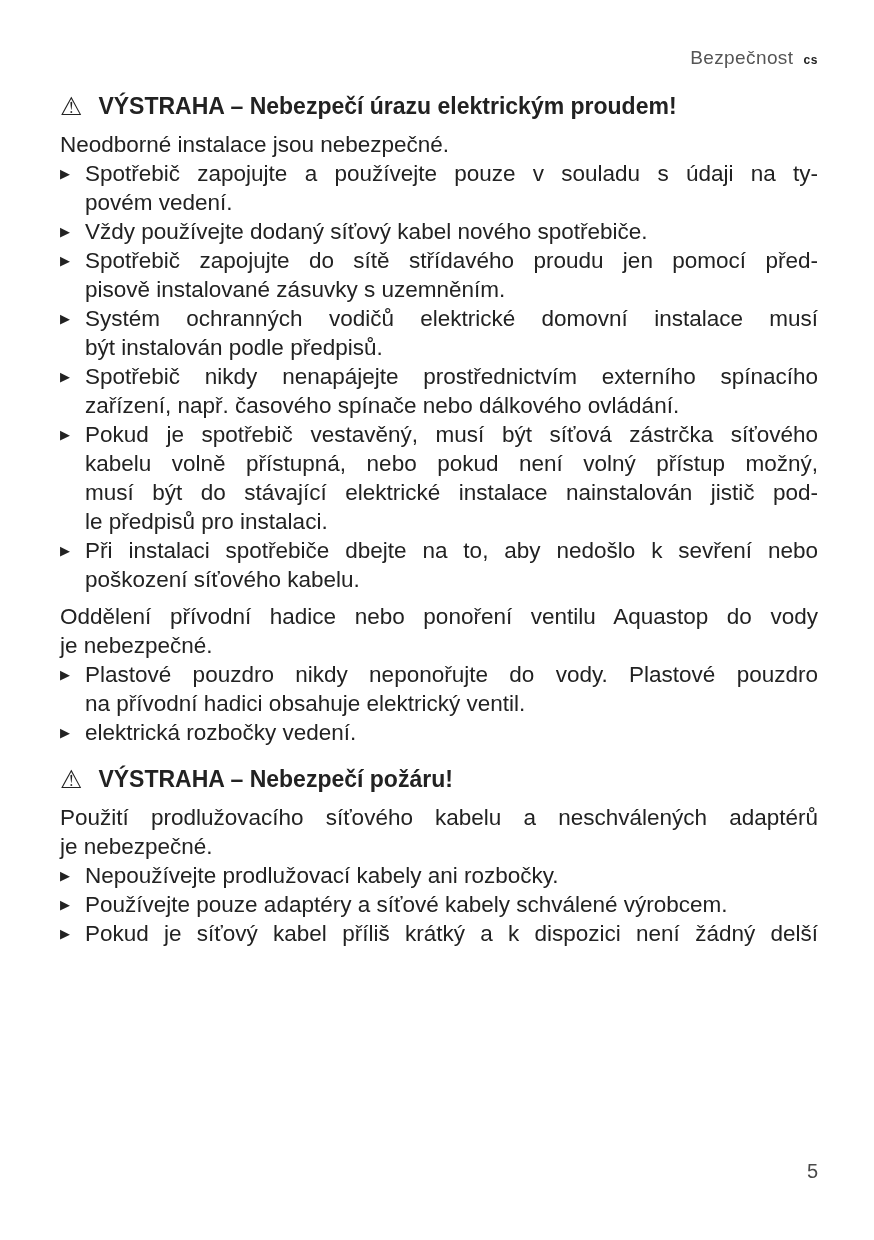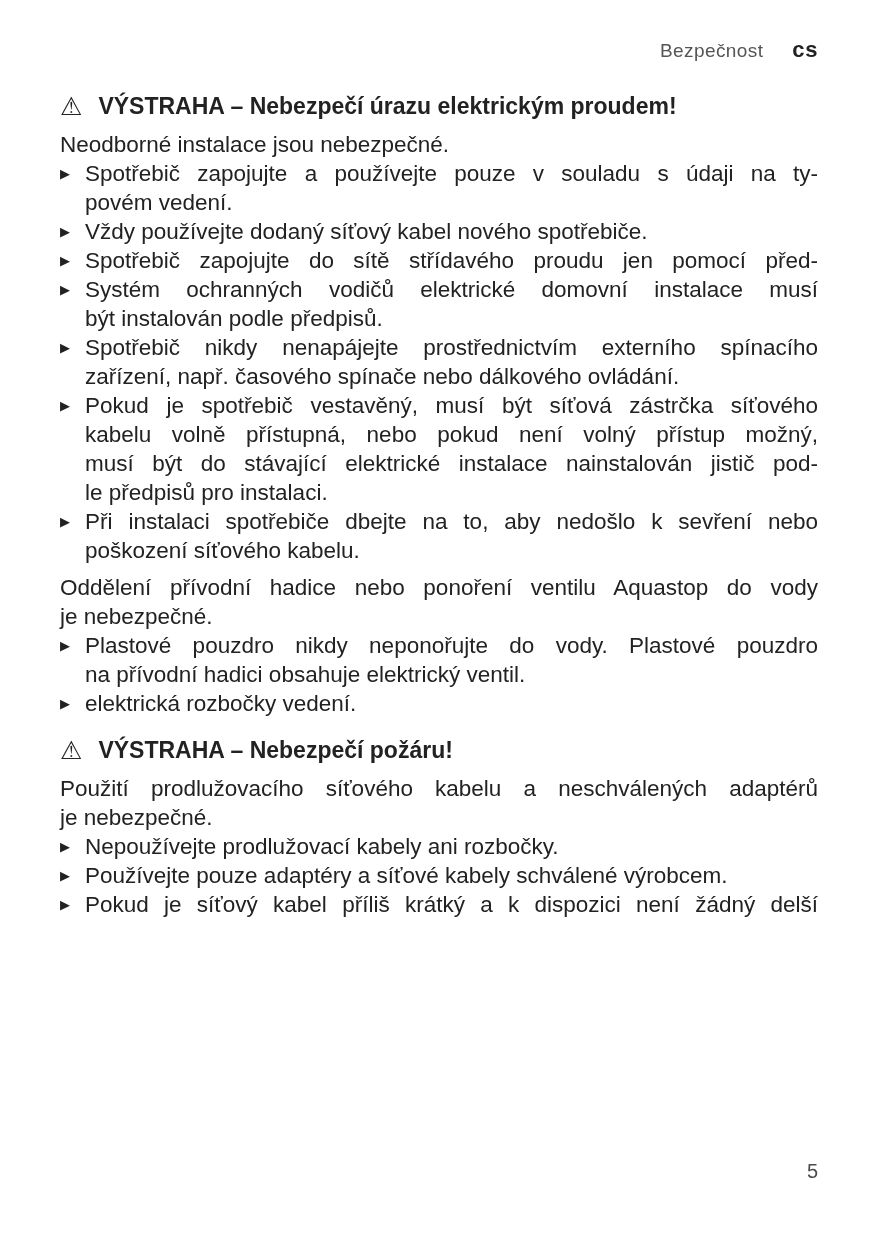--- a/index.html
+++ b/index.html
@@ -7,25 +7,25 @@
   html, body { margin:0; padding:0; }
   body {
     width:874px; height:1240px;
     background:#ffffff;
     font-family:"Liberation Sans", sans-serif;
     color:var(--text);
     position:relative;
     overflow:hidden;
   }
   .header {
-    position:absolute; top:37px; right:56px;
-    display:flex; align-items:baseline; gap:29px;text-align:center;
+    position:absolute; top:47px; right:56px;
+    display:flex; align-items:baseline; gap:10px;text-align:center;
   }
   .header .chapter { font-size:19px; color:var(--muted); letter-spacing:.4px; }
-  .header .lang   { font-size:22px; font-weight:bold; color:var(--text); letter-spacing:.6px; }
+  .header .lang   { font-size:12px; font-weight:bold; color:var(--text); letter-spacing:.6px; }
 
   .content { position:absolute; top:90px; left:60px; width:758px; }
 
   .section-title {
     display:flex; align-items:baseline; gap:16px;
     font-weight:bold; font-size:23px; line-height:31px;
   }
   .warn-icon { font-size:25px; font-weight:normal; transform:translateY(1px); }
   .sec2 { margin-top:16px; }
 
@@ -76,20 +76,21 @@
         <span class="marker">▶</span>
         <div class="btext">
           <div class="line">Vždy používejte dodaný síťový kabel nového spotřebiče.</div>
         </div>
       </div>
 
       <div class="bullet">
         <span class="marker">▶</span>
         <div class="btext">
           <div class="line j">Spotřebič zapojujte do sítě střídavého proudu jen pomocí před-</div>
+          <div class="line">pisově instalované zásuvky s uzemněním.</div>
         </div>
       </div>
 
       <div class="bullet">
         <span class="marker">▶</span>
         <div class="btext">
           <div class="line j">Systém ochranných vodičů elektrické domovní instalace musí</div>
           <div class="line">být instalován podle předpisů.</div>
         </div>
       </div>

